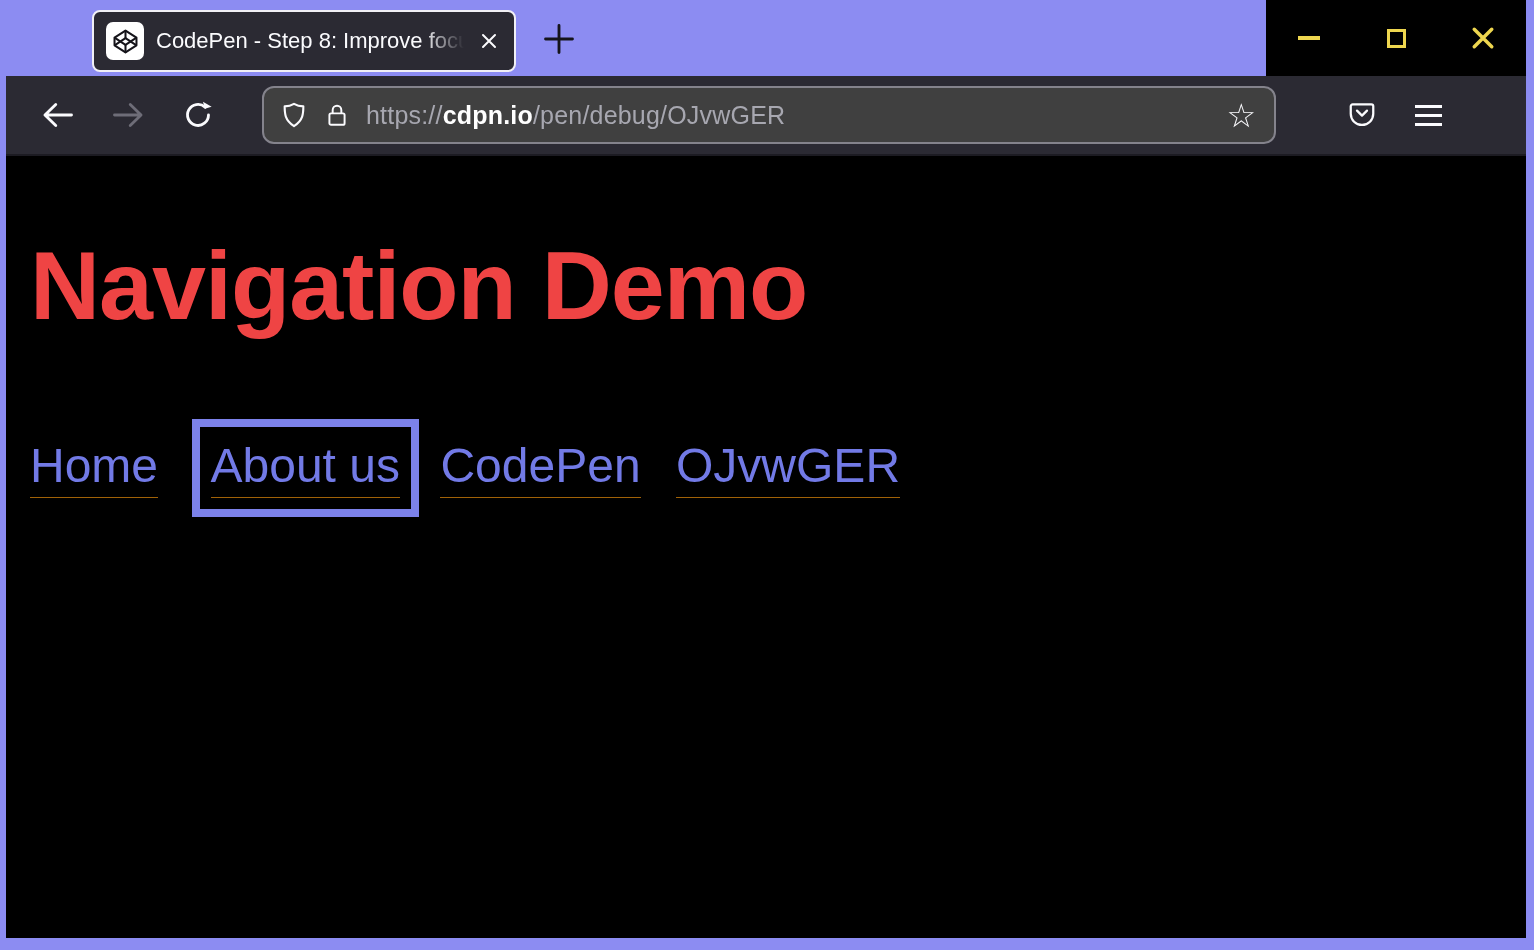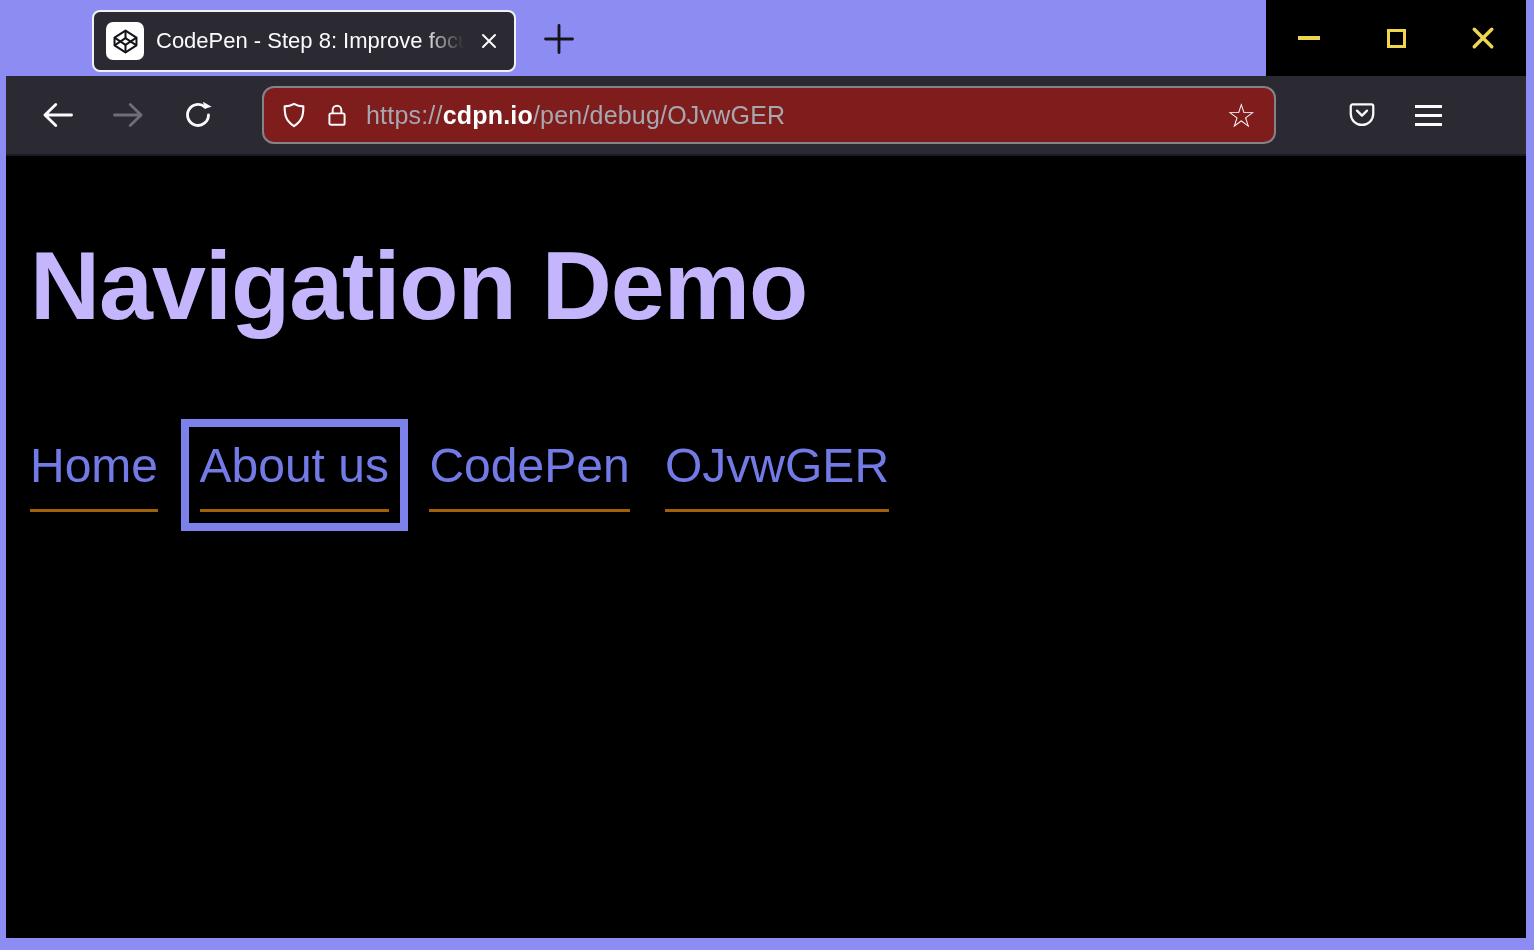--- a/index.html
+++ b/index.html
@@ -51,47 +51,47 @@
   }
   .tb-btn {
     width: 48px; height: 48px; display: flex; align-items: center; justify-content: center;
     background: transparent; border: none; padding: 0;
   }
   .tb-back { margin-left: 28px; }
   .tb-forward { margin-left: 22px; }
   .tb-reload { margin-left: 22px; }
   .urlbar {
     margin-left: 40px; width: 1014px; height: 58px;
-    background: #7f1d1d; border: 2px solid #84838c; border-radius: 12px;
+    background: #404040; border: 2px solid #84838c; border-radius: 12px;
     display: flex; align-items: center; padding: 0 16px; gap: 16px;
   }
   .url-text { font-size: 25px; color: #a7a7b0; white-space: nowrap; letter-spacing: 0.2px; }
   .url-domain { color: #ffffff; font-weight: bold; }
   .star-btn { margin-left: auto; color: #fbfbfe; font-size: 33px; line-height: 1;
     background: transparent; border: none; padding: 0 2px; }
   .pocket-btn { margin-left: 62px; }
   .menu-btn { margin-left: 18px; }
   .hamburger { display: flex; flex-direction: column; gap: 6px; }
   .hamburger span { display: block; width: 27px; height: 3px; background: #fbfbfe; }
 
   
   .content {
     margin: 0 8px 0 6px; height: 782px; background: #000000; overflow: hidden;
   }
   .page-heading {
-    margin: 74px 8px 0 24px; color: #c4b5fd; font-size: 97px; font-weight: bold;
+    margin: 74px 8px 0 24px; color: #ef4444; font-size: 97px; font-weight: bold;
     letter-spacing: -1px; line-height: 1.15;
   }
   .main-nav { margin: 96px 0 0 24px; }
   .nav-link {
     display: inline-block; font-size: 48px; color: #727ae6; text-decoration: none;
-    border-bottom: 3px solid #a16207; padding-bottom: 16px; margin-right: 31px;
+    border-bottom: 1px solid #a16207; padding-bottom: 4px; margin-right: 31px;
     line-height: 1.15;
   }
-  .nav-link.focused { outline: 8px solid #7c82ea; outline-offset: 11px; margin-right: 36px; margin-left: 6px; }
+  .nav-link.focused { outline: 8px solid #7c82ea; outline-offset: 11px; margin-right: 36px; margin-left: 17px; }
 </style>
 </head>
 <body>
 
 <div class="window">
 
   <div class="titlebar">
     <div class="tab">
       <span class="favicon">
         <svg width="27" height="27" viewBox="0 0 32 32" fill="none" stroke="#15141a" stroke-width="2.4" stroke-linejoin="round">

